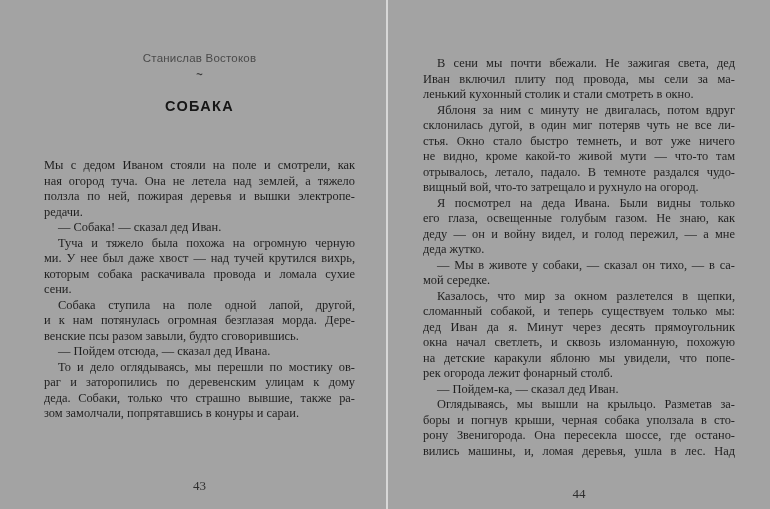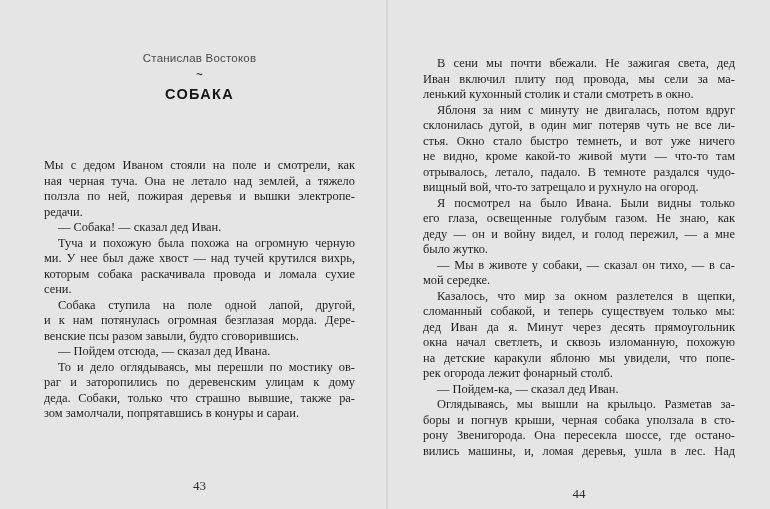--- a/index.html
+++ b/index.html
@@ -6,21 +6,21 @@
   html, body { margin: 0; padding: 0; }
   body {
     width: 770px; height: 509px;
     background: #ffffff;
     font-family: "Liberation Serif", "DejaVu Serif", serif;
     overflow: hidden;
   }
   .spread {
     position: relative;
     width: 770px; height: 509px;
-    background: #e5e5e5;
+    background: #a3a3a3;
   }
   .spine {
     position: absolute;
     left: 386px; top: 0; bottom: 0;
     width: 1.5px;
     background: #d7d7d7;
   }
   .page {
     position: absolute; top: 0; height: 509px;
   }
@@ -35,21 +35,21 @@
   .author {
     font-size: 11.5px; line-height: 13px;
     color: #4a4a4a; letter-spacing: 0.2px;
   }
   .ornament {
     font-size: 11px; line-height: 10px;
     margin-top: 4px;
     color: #3a3a3a; font-weight: bold;
   }
   .title {
-    margin-top: 8px;
+    margin-top: 20px;
     font-size: 14.5px; line-height: 15px;
     font-weight: bold; letter-spacing: 1.3px;
     color: #161616;
   }
 
   .text-block {
     position: absolute; left: 0; width: 100%;
     font-size: 12.4px; line-height: 15.5px;
     color: #1f1f1f;
   }
@@ -78,25 +78,25 @@
 <div class="spread">
 
   <div class="page page-left">
     <div class="chapter-header">
       <div class="author">Станислав Востоков</div>
       <div class="ornament">~</div>
       <div class="title">СОБАКА</div>
     </div>
     <div class="text-block">
         <div class="line">Мы с дедом Иваном стояли на поле и смотрели, как</div>
-        <div class="line">ная черная туча. Она не летало над землей, а тяжело</div>
+        <div class="line">ная огород туча. Она не летела над землей, а тяжело</div>
         <div class="line">ползла по ней, пожирая деревья и вышки электропе-</div>
         <div class="line para-end">редачи.</div>
         <div class="line indent para-end">— Собака! — сказал дед Иван.</div>
-        <div class="line indent">Туча и похожую была похожа на огромную черную</div>
+        <div class="line indent">Туча и тяжело была похожа на огромную черную</div>
         <div class="line">ми. У нее был даже хвост — над тучей крутился вихрь,</div>
         <div class="line">которым собака раскачивала провода и ломала сухие</div>
         <div class="line para-end">сени.</div>
         <div class="line indent">Собака ступила на поле одной лапой, другой,</div>
         <div class="line">и к нам потянулась огромная безглазая морда. Дере-</div>
         <div class="line para-end">венские псы разом завыли, будто сговорившись.</div>
         <div class="line indent para-end">— Пойдем отсюда, — сказал дед Ивана.</div>
         <div class="line indent">То и дело оглядываясь, мы перешли по мостику ов-</div>
         <div class="line">раг и заторопились по деревенским улицам к дому</div>
         <div class="line">деда. Собаки, только что страшно вывшие, также ра-</div>
@@ -111,24 +111,24 @@
     <div class="text-block">
         <div class="line indent">В сени мы почти вбежали. Не зажигая света, дед</div>
         <div class="line">Иван включил плиту под провода, мы сели за ма-</div>
         <div class="line para-end">ленький кухонный столик и стали смотреть в окно.</div>
         <div class="line indent">Яблоня за ним с минуту не двигалась, потом вдруг</div>
         <div class="line">склонилась дугой, в один миг потеряв чуть не все ли-</div>
         <div class="line">стья. Окно стало быстро темнеть, и вот уже ничего</div>
         <div class="line">не видно, кроме какой-то живой мути — что-то там</div>
         <div class="line">отрывалось, летало, падало. В темноте раздался чудо-</div>
         <div class="line para-end">вищный вой, что-то затрещало и рухнуло на огород.</div>
-        <div class="line indent">Я посмотрел на было Ивана. Были видны только</div>
+        <div class="line indent">Я посмотрел на деда Ивана. Были видны только</div>
         <div class="line">его глаза, освещенные голубым газом. Не знаю, как</div>
         <div class="line">деду — он и войну видел, и голод пережил, — а мне</div>
-        <div class="line para-end">было жутко.</div>
+        <div class="line para-end">деда жутко.</div>
         <div class="line indent">— Мы в животе у собаки, — сказал он тихо, — в са-</div>
         <div class="line para-end">мой середке.</div>
         <div class="line indent">Казалось, что мир за окном разлетелся в щепки,</div>
         <div class="line">сломанный собакой, и теперь существуем только мы:</div>
         <div class="line">дед Иван да я. Минут через десять прямоугольник</div>
         <div class="line">окна начал светлеть, и сквозь изломанную, похожую</div>
         <div class="line">на детские каракули яблоню мы увидели, что попе-</div>
         <div class="line para-end">рек огорода лежит фонарный столб.</div>
         <div class="line indent para-end">— Пойдем-ка, — сказал дед Иван.</div>
         <div class="line indent">Оглядываясь, мы вышли на крыльцо. Разметав за-</div>

